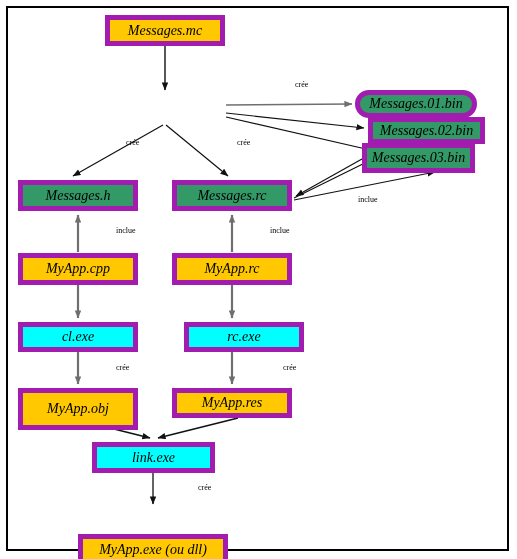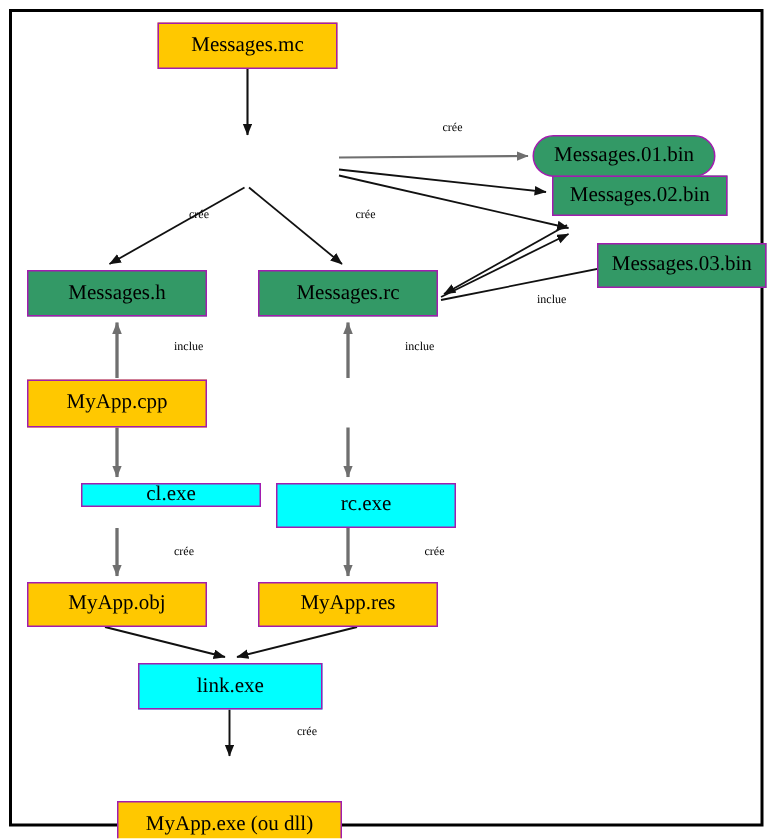--- a/index.html
+++ b/index.html
@@ -20,30 +20,31 @@
     left: 6px;
     top: 6px;
     width: 503px;
     height: 545px;
     border: 2px solid #000000;
     box-sizing: border-box;
   }
   .node {
     position: absolute;
     box-sizing: border-box;
-    border: 1px solid #a21caf;
+    border: 5px solid #a21caf;
     display: flex;
     align-items: center;
     justify-content: center;
     text-align: right;
     font-size: 14px;
     line-height: 1;
     color: #000000;
     white-space: nowrap;
     z-index: 5;
+    font-style: italic;
   }
   .node.yellow { background: #ffc800; }
   .node.cyan   { background: #00ffff; }
   .node.green  { background: #339966; }
   .edge-label {
     position: absolute;
     font-size: 8px;
     font-family: "Liberation Serif", "DejaVu Serif", serif;
     color: #000000;
     white-space: nowrap;
@@ -113,34 +114,35 @@
     <line x1="153" y1="473" x2="153" y2="504" stroke="#111111" stroke-width="1.3" marker-end="url(#arrDark)"></line>
   </svg>
 
   <div class="node yellow" style="left:105px; top:15px; width:120px; height:31px;">Messages.mc</div>
 
 
   <div class="node green" style="left:355px; top:90px; width:122px; height:28px; z-index:5;border-radius:14px;">Messages.01.bin</div>
 
   <div class="node green" style="left:368px; top:117px; width:117px; height:27px; z-index:6;">Messages.02.bin</div>
 
-  <div class="node green" style="left:398px; top:143px; width:113px; height:30px; z-index:7;margin-top:19px;">Messages.03.bin</div>
+  <div class="node green" style="left:362px; top:143px; width:113px; height:30px; z-index:7;">Messages.03.bin</div>
 
   <div class="node green" style="left:18px; top:180px; width:120px; height:31px;">Messages.h</div>
 
   <div class="node green" style="left:172px; top:180px; width:120px; height:31px;">Messages.rc</div>
 
   <div class="node yellow" style="left:18px; top:253px; width:120px; height:32px;">MyApp.cpp</div>
 
+  <div class="node yellow" style="left:172px; top:253px; width:120px; height:32px;">MyApp.rc</div>
 
-  <div class="node cyan" style="left:18px; top:322px; width:120px; height:16px;margin-left:36px;">cl.exe</div>
+  <div class="node cyan" style="left:18px; top:322px; width:120px; height:30px;">cl.exe</div>
 
   <div class="node cyan" style="left:184px; top:322px; width:120px; height:30px;">rc.exe</div>
 
-  <div class="node yellow" style="left:18px; top:388px; width:120px; height:30px;">MyApp.obj</div>
+  <div class="node yellow" style="left:18px; top:388px; width:120px; height:42px;">MyApp.obj</div>
 
   <div class="node yellow" style="left:172px; top:388px; width:120px; height:30px;">MyApp.res</div>
 
   <div class="node cyan" style="left:92px; top:442px; width:123px; height:31px;">link.exe</div>
 
   <div class="node yellow" style="left:78px; top:534px; width:150px; height:32px;">MyApp.exe (ou dll)</div>
 
   <div class="edge-label" style="left:255px; top:80px;">crée</div>
 
   <div class="edge-label" style="left:86px; top:138px;">crée</div>

